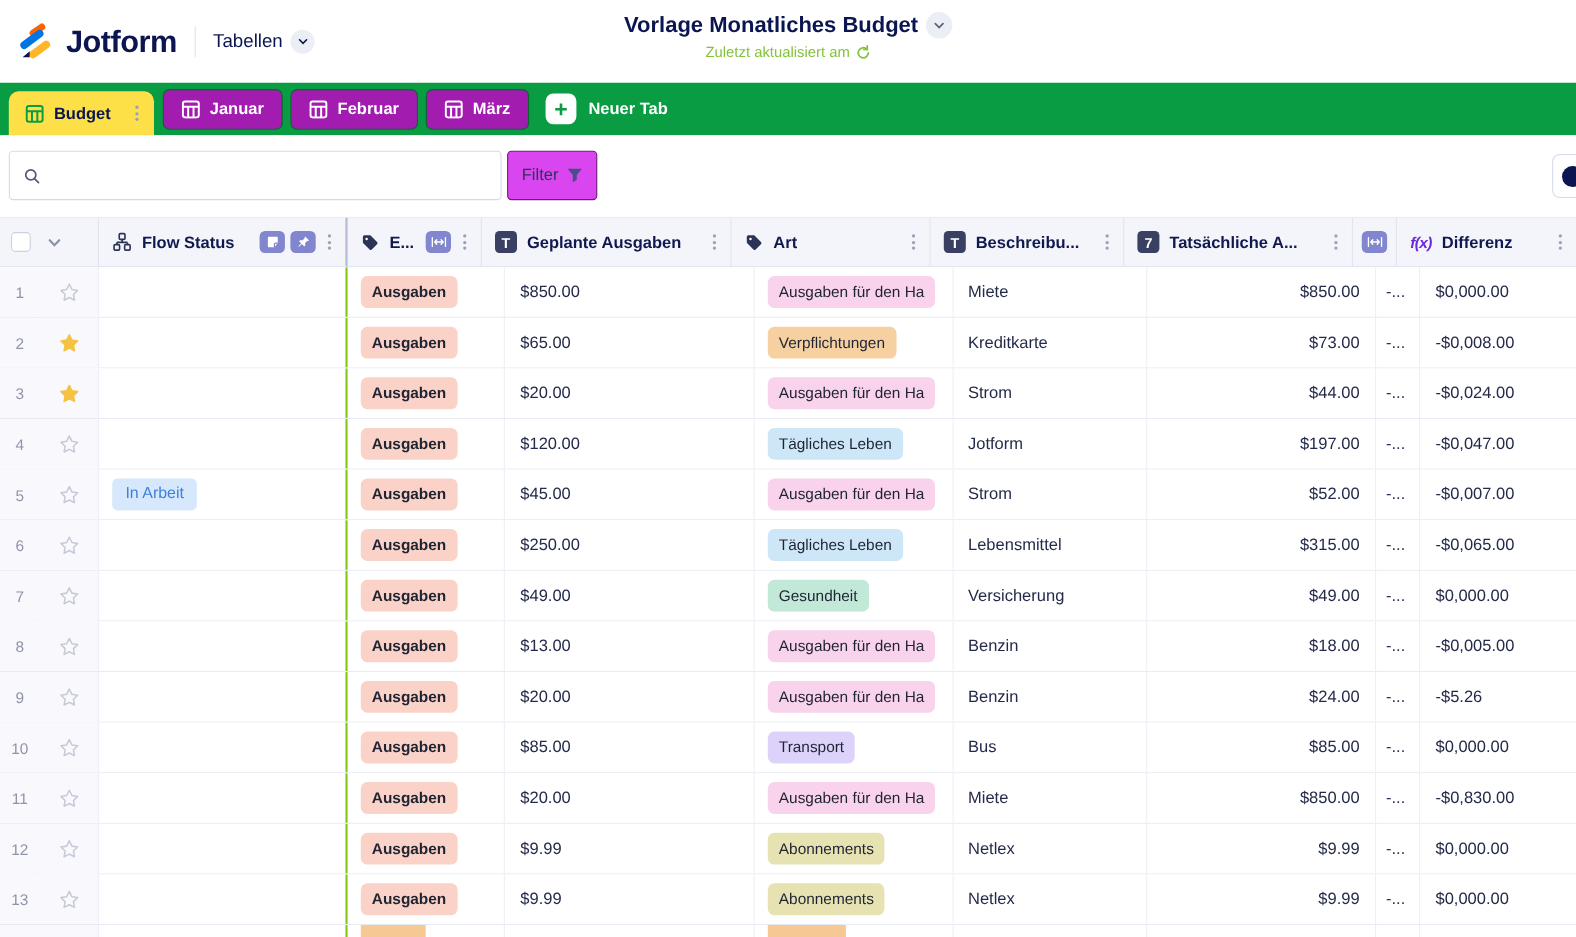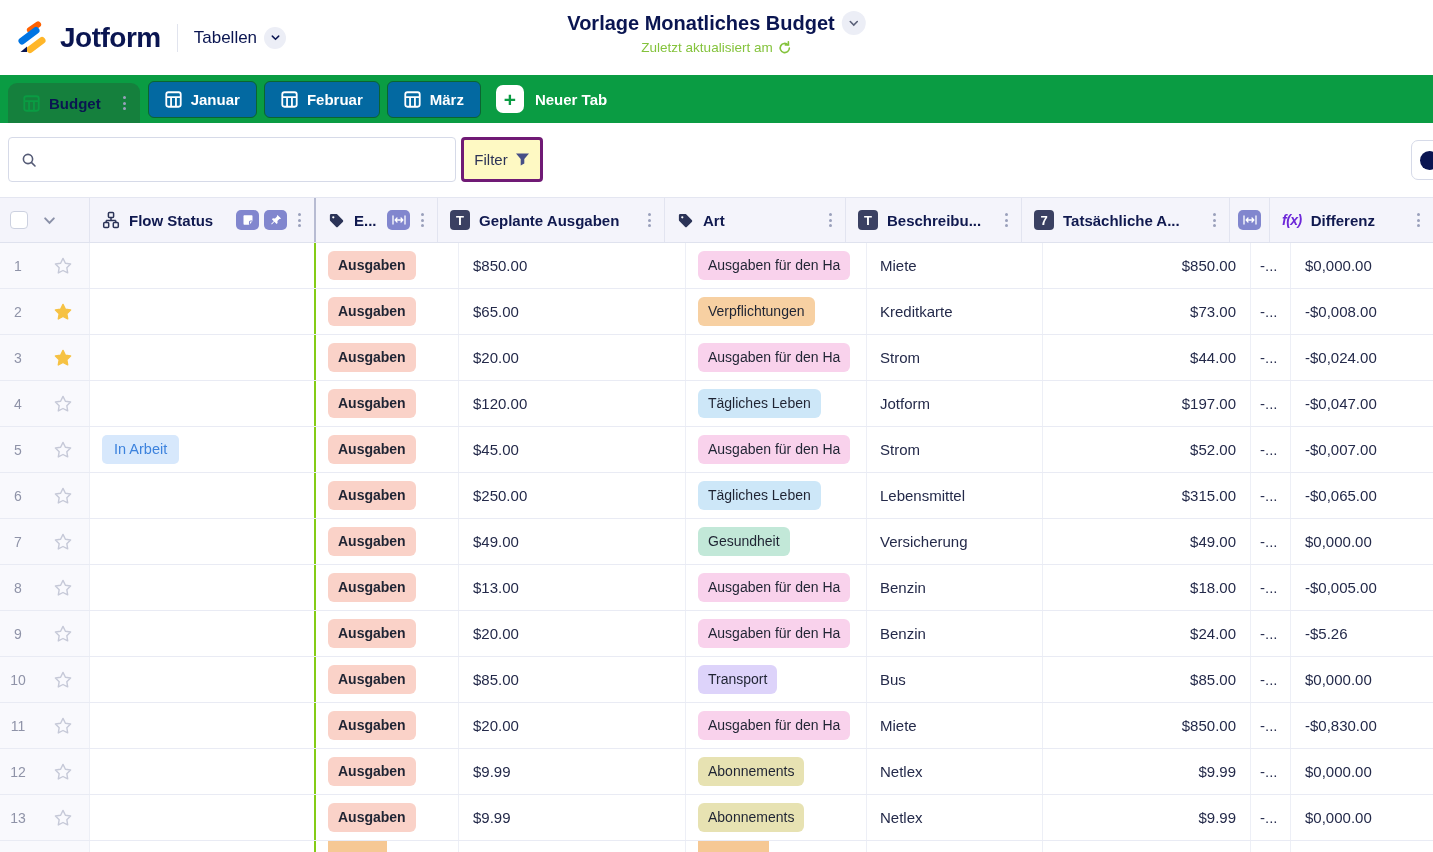--- a/index.html
+++ b/index.html
@@ -15,38 +15,38 @@
   .chev-circle { width:22px; height:22px; border-radius:50%; background:#eceef6; display:inline-flex;
     align-items:center; justify-content:center; margin-left:7px; cursor:pointer; }
   .title-block { position:absolute; left:50%; top:11px; transform:translateX(-50%); text-align:center; white-space:nowrap; }
   .title-row { display:flex; align-items:center; justify-content:center; }
   .page-title { font-size:20px; font-weight:700; color:#0a1551; }
   .subtitle-row { margin-top:5px; font-size:13.5px; color:#84c33c; display:flex; align-items:center; justify-content:center; gap:5px; }
 
   
   .tabbar { height:48px; background:#0a9c43; display:flex; align-items:center; padding-left:8px; }
   .tab { display:flex; align-items:center; gap:9px; cursor:pointer; }
-  .tab.inactive { background:#0369a1; border:1px solid #0b6530; border-radius:6px; height:37px;
+  .tab.inactive { background:#a21caf; border:1px solid #0b6530; border-radius:6px; height:37px;
     padding:0 16px; margin-right:7px; color:#fff; font-weight:700; font-size:15px; }
-  .tab.active { background:#15803d; border-radius:9px 9px 0 0; height:40px; align-self:flex-end;
+  .tab.active { background:#fde047; border-radius:9px 9px 0 0; height:40px; align-self:flex-end;
     padding:0 8px 0 15px; margin-right:8px; color:#0a1551; font-weight:700; font-size:15px; }
   .newtab { display:flex; align-items:center; gap:11px; margin-left:8px; cursor:pointer; }
   .plus-sq { width:28px; height:28px; background:#fff; border-radius:7px; color:#0a9c43;
     font-size:21px; font-weight:700; display:flex; align-items:center; justify-content:center; line-height:1; }
   .newtab-label { color:#fff; font-weight:700; font-size:15px; }
 
   
   .toolbar { height:74px; position:relative; background:#fff; }
   .search-box { position:absolute; left:8px; top:14px; width:448px; height:45px; border:1px solid #d6dae8;
     border-radius:4px; display:flex; align-items:center; padding:0 12px; gap:9px; background:#fff; }
   .search-box input { border:none; outline:none; font-size:15.5px; color:#333a5c; width:100%;
     font-family:inherit; background:transparent; }
   .search-box input::placeholder { color:#8d92a8; }
-  .filter-btn { position:absolute; left:461px; top:14px; width:82px; height:45px; border:3px solid #701a75;
-    border-radius:4px; background:#fef9c3; display:flex; align-items:center; justify-content:center; gap:7px;
+  .filter-btn { position:absolute; left:461px; top:14px; width:82px; height:45px; border:1px solid #701a75;
+    border-radius:4px; background:#d946ef; display:flex; align-items:center; justify-content:center; gap:7px;
     font-size:15px; color:#2c3356; cursor:pointer; }
   .eye-btn { position:absolute; right:-22px; top:17px; width:44px; height:40px; border:1px solid #d6dae8;
     border-radius:7px; background:#fff; display:flex; align-items:center; padding-left:8px; cursor:pointer; }
   .eye-glyph { width:19px; height:19px; border-radius:50%; background:#0a1551; }
 
   
   .table { border-top:1px solid #e4e6f1; }
   .thead { display:flex; height:45px; background:#f4f4fb; border-bottom:1px solid #dfe2ee; }
   .hcell { display:flex; align-items:center; border-right:1px solid #e2e4f0; padding:0 8px 0 12px;
     font-size:15px; font-weight:700; color:#10194f; white-space:nowrap; overflow:hidden; }

